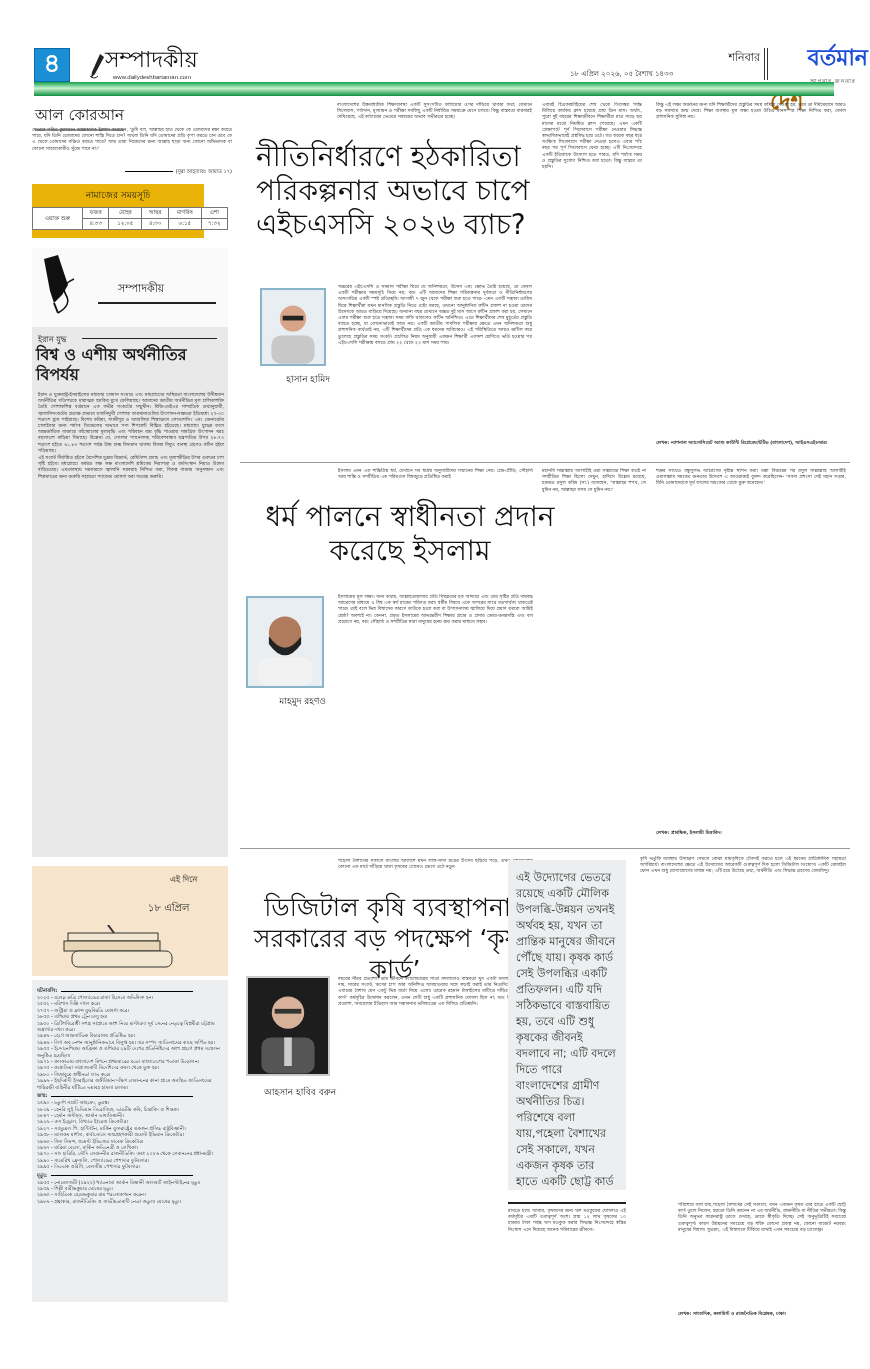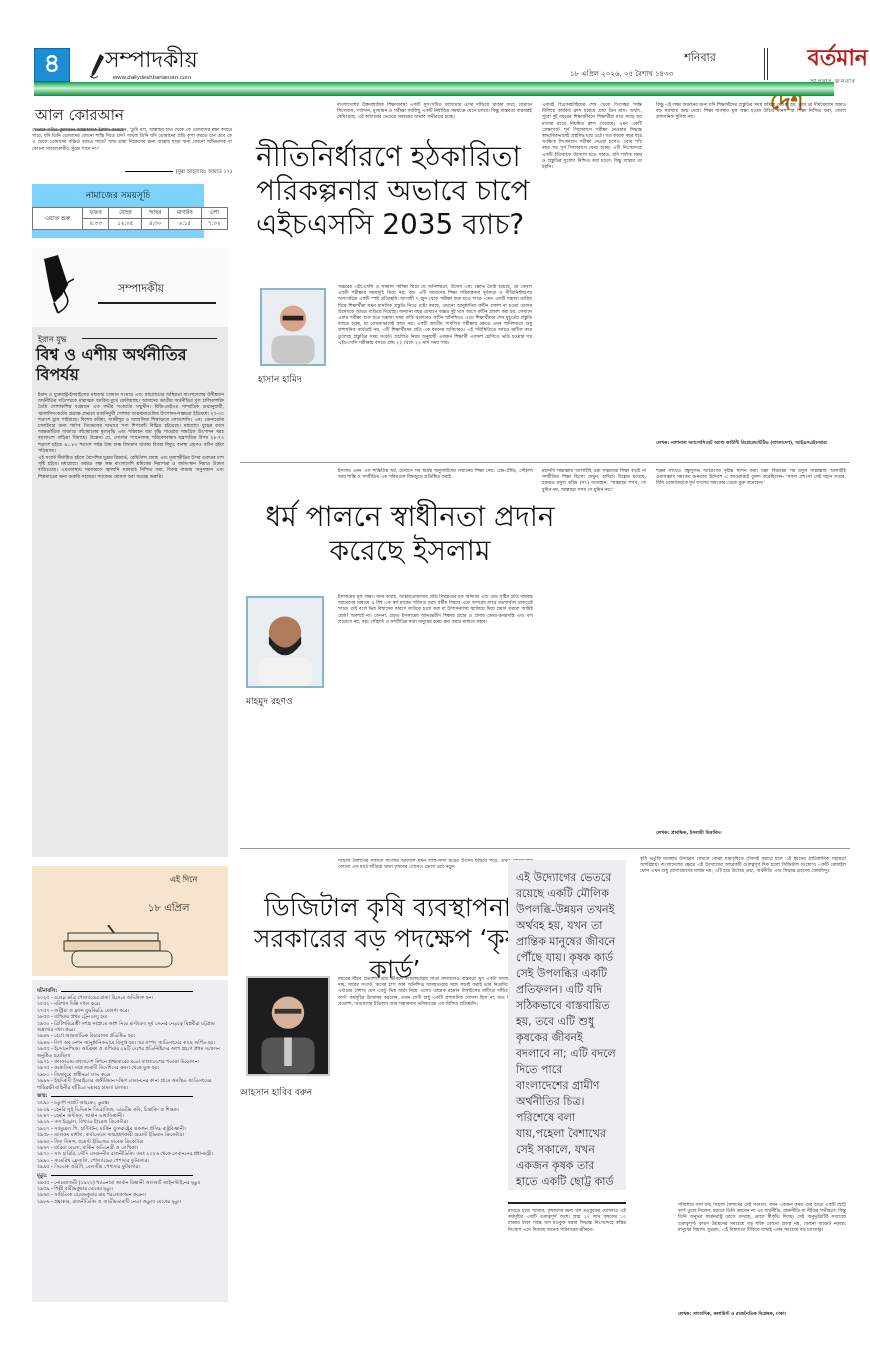--- a/index.html
+++ b/index.html
@@ -5,32 +5,32 @@
   * { box-sizing: border-box; margin: 0; padding: 0; }
   body { width: 870px; height: 1369px; background: #fff; font-family: "DejaVu Sans", sans-serif; color: #1a1a1a; position: relative; overflow: hidden; }
   .abs { position: absolute; }
   .tiny { font-size: 4.6px; line-height: 6.2px; text-align: justify; color: #222; }
   .tiny p { margin-bottom: 1px; }
   
   .page-num { left: 34px; top: 48px; width: 36px; height: 34px; background: #1a8fd6; color: #fff; font: bold 26px "Liberation Sans", sans-serif; display:flex; align-items:center; justify-content:center; border:1px solid #0d6aa8; }
   .sec-title { left: 105px; top: 48px; font-size: 22px; line-height: 24px; color:#111; }
   .sec-url { left: 113px; top: 74px; font-size: 6px; color:#333; font-family:"Liberation Sans", sans-serif; }
   .pen-ico { left: 88px; top: 54px; width: 18px; height: 26px; }
-  .day { left: 640px; top: 49px; font-size: 11px; text-align:center; width: 120px; }
+  .day { left: 640px; top: 49px; font-size: 11px; text-align:right; width: 120px; }
   .date { left: 570px; top: 68px; font-size: 7px; text-align:left; width: 190px; }
   .vsep { left: 764px; top: 48px; width: 4px; height: 32px; border-left:1px solid #333; border-right:1px solid #333; }
   .logo-wrap { left: 770px; top: 44px; width: 100px; height: 40px; display:flex; gap:4px; align-items:flex-start; font-weight:bold; }
   .tagline { left: 810px; top: 78px; font-size: 5.5px; color:#333; letter-spacing:1px; }
   .green-bar { left: 34px; top: 82px; width: 800px; height: 14px; background: linear-gradient(180deg, #11a24a 0%, #c8f2cf 45%, #0e8e3f 100%); }
   
   .quran-title { left: 35px; top: 103px; font-size: 15px; border-bottom: 2px solid #999; padding-bottom:1px; }
   .quran-body { left: 32px; top: 127px; width: 200px; }
   .quran-ref { left: 110px; top: 168px; width: 122px; font-size: 5px; text-align:right; }
   .quran-ref span.line { display:inline-block; width:48px; border-top:1px solid #000; vertical-align:middle; margin-right:3px; }
-  .namaz { left: 32px; top: 184px; width: 172px; background:#7dd3fc; padding: 4px 0 8px 0; }
+  .namaz { left: 32px; top: 184px; width: 172px; background:#eab308; padding: 4px 0 8px 0; }
   .namaz-title { font-size: 9px; text-align:center; margin-bottom: 4px; }
   .namaz table { border-collapse: collapse; width: 196px; background:#fff; font-size: 5.5px; text-align:center; }
   .namaz td { border: 1px solid #777; height: 11px; }
   .editorial-art { left: 32px; top: 248px; width: 196px; height: 80px; background:#fafafa; }
   .editorial-label { left: 118px; top: 280px; font-size: 11px; }
   .editorial-line { left: 98px; top: 302px; width: 118px; height: 2px; background:#222; }
   .ed-box { left: 32px; top: 327px; width: 196px; height: 530px; background:#e9e9e9; }
   .ed-kicker { left: 38px; top: 333px; font-size: 8px; }
   .ed-kicker-line { left: 82px; top: 338px; width: 135px; border-top:1px solid #222; }
   .ed-title { left: 36px; top: 345px; width: 190px; text-align:left; font-size: 16px; font-weight:bold; line-height: 20px; }
@@ -39,40 +39,40 @@
   .today-art { left: 32px; top: 866px; width: 196px; height: 110px; background:#f6e4cc; }
   .today-date { left: 148px; top: 900px; font-size: 10px; }
   .today-sub { left: 170px; top: 873px; font-size: 8px; }
   .books { left: 58px; top: 925px; width: 130px; height: 46px; }
   .events { left: 32px; top: 980px; width: 196px; height: 322px; background:#eceef0; padding: 6px 5px; }
   .events .sect { font-size: 5px; font-weight:bold; display:flex; align-items:center; gap:4px; margin-top: 1px; }
   .events .sect .ln { flex:1; border-top:1px solid #000; margin-right: 30px; }
   .events .it { font-size: 4.8px; line-height: 6.4px; }
   .h1 { font-size: 28px; line-height: 34px; color:#111; }
   .photo { border: 2px solid #8ab4c8; background:#e8eef1; overflow:hidden; }
-  .author { font-size: 9px; text-align:left; }
+  .author { font-size: 9px; text-align:right; }
   .divider { height: 1px; background:#999; }
   .quote-box { background:#eceeef; font-size: 11px; line-height: 16px; padding: 10px 8px; color:#333; }
 </style>
 </head>
 <body>
 
 <div class="abs page-num">৪</div>
 <svg class="abs pen-ico" viewBox="0 0 18 26">
     <path d="M12 0 L16 3 L7 20 L3 24 L4 18 Z" fill="#222"></path>
     <path d="M2 22 Q6 26 10 22" stroke="#222" fill="none"></path>
   </svg>
 <div class="abs sec-title">সম্পাদকীয়</div>
 <div class="abs sec-url">www.dailydeshbartaman.com</div>
 <div class="abs day">শনিবার</div>
 <div class="abs date">১৮ এপ্রিল ২০২৬, ০৫ বৈশাখ ১৪৩৩</div>
 <div class="abs vsep"></div>
 <div class="abs logo-wrap">
   <span style="color:#a16207;font-size:22px;line-height:28px;margin-top:44px;">দেশ</span>
-  <span style="color:#b91c1c;font-size:22px;line-height:28px;">বর্তমান</span>
+  <span style="color:#1d4ed8;font-size:22px;line-height:28px;">বর্তমান</span>
 </div>
 <div class="abs tagline">আপনার জনতার দৈনিক</div>
 <div class="abs green-bar"></div>
 
 <div class="abs quran-title">আল কোরআন</div>
 <div class="abs quran-body tiny">যেভাবে পবিত্র কুরআনে আল্লাহপাক ইরশাদ করেছেন, 'তুমি বল, আল্লাহর হাত থেকে কে তোমাদের রক্ষা করতে পারে, যদি তিনি তোমাদের কোনো শাস্তি দিতে চান? অথবা তিনি যদি তোমাদের প্রতি কৃপা করতে চান তবে কে এ থেকে তোমাদের বঞ্চিত করতে পারে? আর তারা নিজেদের জন্য আল্লাহ ছাড়া অন্য কোনো অভিভাবক বা কোনো সাহায্যকারীও খুঁজে পাবে না।'</div>
 <div class="abs quran-ref"><span class="line"></span><span>(সুরা আহজাবঃ আয়াত ১৭)</span></div>
 
 <div class="abs namaz">
   <div class="namaz-title">নামাজের সময়সূচি</div>
@@ -160,21 +160,21 @@
       <span>মৃত্যু:</span>
       <span class="ln"></span>
     </div>
   <div class="it">১৯৫৫ - নোবেলজয়ী (১৯২১) খ্যাতনামা জার্মান বিজ্ঞানী আলবার্ট আইনস্টাইনের মৃত্যু।</div>
   <div class="it">১৯৫৯ - শিল্পী বারীন্দ্রকুমার ঘোষের মৃত্যু।</div>
   <div class="it">১৯৬৩ - সাহিত্যিক হেমেন্দ্রকুমার রায় পরলোকগমন করেন।</div>
   <div class="it">১৯৮৬ - গ্রন্থাকার, রাজনীতিবিদ ও জাতীয়তাবাদী নেতা অতুল্য ঘোষের মৃত্যু।</div>
 </div>
 
 <div class="abs tiny" style="left:337px;top:102px;width:195px;height:36px;overflow:hidden;">বাংলাদেশের উচ্চমাধ্যমিক শিক্ষাব্যবস্থা একটি সুসংগঠিত কাঠামোর ওপর দাঁড়িয়ে থাকার কথা; যেখানে সিলেবাস, পাঠদান, মূল্যায়ন ও পরীক্ষা সবকিছু একটি নির্ধারিত সময়চক্র মেনে চলবে। কিন্তু বাস্তবতা বারবারই দেখিয়েছে, এই কাঠামোর ভেতরে সমন্বয়ের অভাব গভীরতর হচ্ছে।</div>
-<div class="abs h1" style="left:256px;top:140px;width:290px;">নীতিনির্ধারণে হঠকারিতা পরিকল্পনার অভাবে চাপে এইচএসসি 2035 ব্যাচ?</div>
+<div class="abs h1" style="left:256px;top:140px;width:290px;">নীতিনির্ধারণে হঠকারিতা পরিকল্পনার অভাবে চাপে এইচএসসি ২০২৬ ব্যাচ?</div>
 <div class="abs photo" style="left:260px;top:288px;width:66px;height:78px;">
   <svg viewBox="0 0 66 78" width="62" height="74">
       <circle cx="33" cy="30" r="14" fill="#d9a58a"></circle>
       <rect x="10" y="48" width="46" height="30" rx="10" fill="#c8c8c8"></rect>
       <rect x="22" y="27" width="22" height="5" fill="#222"></rect>
     </svg>
 </div>
 <div class="abs author" style="left:258px;top:372px;width:72px;">হাসান হামিদ</div>
 <div class="abs tiny" style="left:338px;top:284px;width:194px;height:174px;overflow:hidden;">অন্তরের এইচএসসি ও সমমান পরীক্ষা ঘিরে যে অনিশ্চয়তা, উদ্বেগ এবং ক্ষোভ তৈরি হয়েছে, তা কেবল একটি পরীক্ষার সময়সূচি নিয়ে নয়; বরং এটি আমাদের শিক্ষা পরিকল্পনার দুর্বলতা ও নীতিনির্ধারণের অসংগতির একটি স্পষ্ট প্রতিচ্ছবি। আগামী ৭ জুন থেকে পরীক্ষা শুরু হতে পারে- এমন একটি সম্ভাব্য তারিখ ঘিরে শিক্ষার্থীরা যখন মানসিক প্রস্তুতি নিতে চেষ্টা করছে, তখনো আনুষ্ঠানিক রুটিন প্রকাশ না হওয়া তাদের উদ্বেগকে আরও বাড়িয়ে দিয়েছে। অন্যান্য বছর যেখানে অন্তত দুই মাস আগে রুটিন প্রকাশ করা হয়, সেখানে এবার পরীক্ষা শুরু হতে সম্ভাব্য সময় বাকি থাকলেও রুটিন অনিশ্চিত। এতে শিক্ষার্থীদের শেষ মুহূর্তের প্রস্তুতি ব্যাহত হচ্ছে, যা কোনোভাবেই কাম্য নয়। একটি জাতীয় পাবলিক পরীক্ষার ক্ষেত্রে এমন অনিশ্চয়তা শুধু প্রশাসনিক ব্যর্থতাই নয়, এটি শিক্ষার্থীদের প্রতি এক ধরনের অবিচারও। এই পরিস্থিতিতে আরও জটিল করে তুলেছে প্রস্তুতির সময় সংকট। প্রচলিত নিয়ম অনুযায়ী একজন শিক্ষার্থী একাদশ শ্রেণিতে ভর্তি হওয়ার পর এইচএসসি পরীক্ষায় বসতে প্রায় ২২ থেকে ২৩ মাস সময় পায়।</div>
 <div class="abs tiny" style="left:542px;top:102px;width:100px;height:356px;overflow:hidden;">এবারই চিত্রকল্পটাইয়ের শেষ থেকে ডিসেম্বর পর্যন্ত মিলিয়ে কার্যকর ক্লাস হয়েছে প্রায় তিন মাস। অর্থাৎ, পুরো দুই বছরের শিক্ষাজীবনে শিক্ষার্থীরা মাত্র সাড়ে ছয় মাসের মতো নিয়মিত ক্লাস পেয়েছে। এমন একটি প্রেক্ষাপটে পূর্ণ সিলেবাসে পরীক্ষা নেওয়ার সিদ্ধান্ত স্বাভাবিকভাবেই প্রশ্নবিদ্ধ হয়ে ওঠে। গত কয়েক বছর ধরে সংক্ষিপ্ত সিলেবাসে পরীক্ষা নেওয়া হলেও এবার পাঁচ বছর পর পূর্ণ সিলেবাসে ফেরা হচ্ছে। এটি নিঃসন্দেহে একটি ইতিবাচক উদ্যোগ হতে পারত, যদি পর্যাপ্ত সময় ও প্রস্তুতির সুযোগ নিশ্চিত করা হতো। কিন্তু বাস্তবে তা হয়নি।</div>

